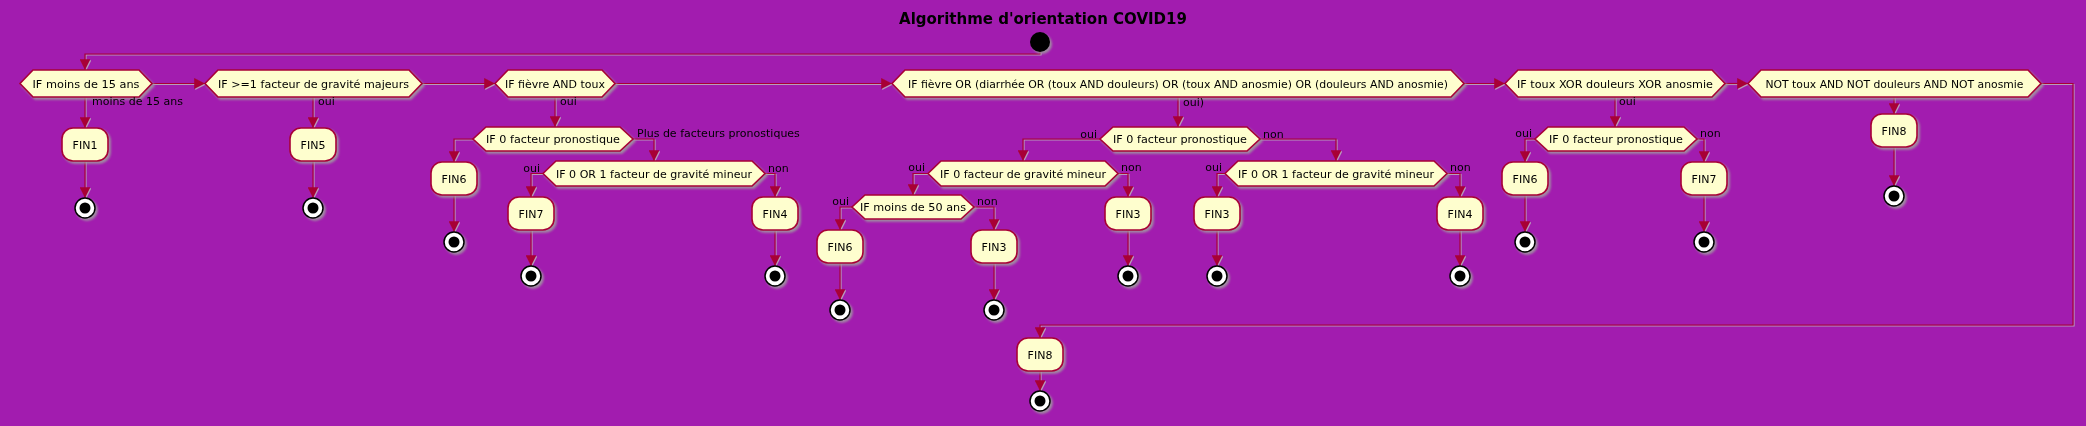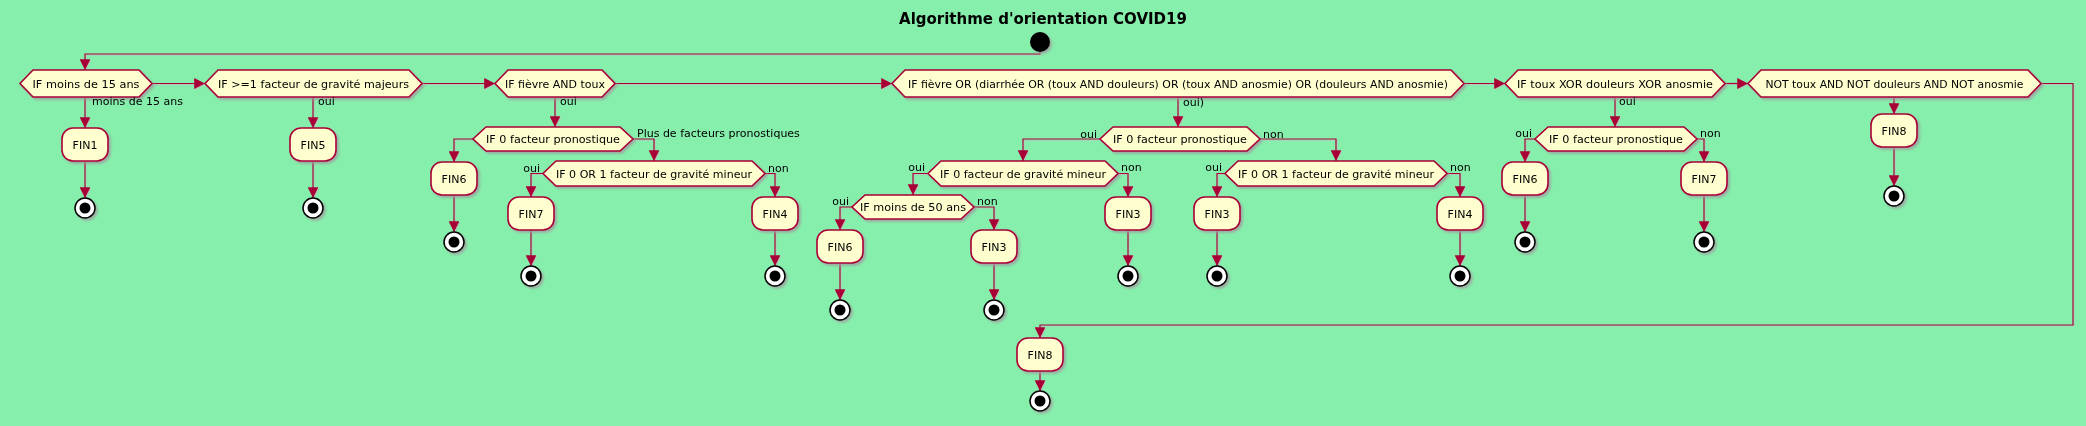--- a/index.html
+++ b/index.html
@@ -1,16 +1,16 @@
 <!DOCTYPE html>
 <html><head>
 <meta charset="utf-8">
 <style>
   html,body { margin:0; padding:0; background:#ffffff; }
-  .canvas { position:relative; width:2086px; height:426px; background:#86efac; overflow:hidden; }
+  .canvas { position:relative; width:2086px; height:426px; background:#a21caf; overflow:hidden; }
   svg { display:block; }
   svg text { font-family:"DejaVu Sans", sans-serif; fill:#000000; }
   .title-text { font-size:15px; font-weight:bold; }
   .node-label { font-size:11px; }
   .edge-label { font-size:11px; }
   .hex  { fill:#FEFECE; stroke:#A80036; stroke-width:1.6; }
   .act  { fill:#FEFECE; stroke:#A80036; stroke-width:1.6; }
   .edge { fill:none; stroke:#A80036; stroke-width:1.2; }
   .start-node  { fill:#000000; }
   .final-outer { fill:#ffffff; stroke:#000000; stroke-width:1.5; }

